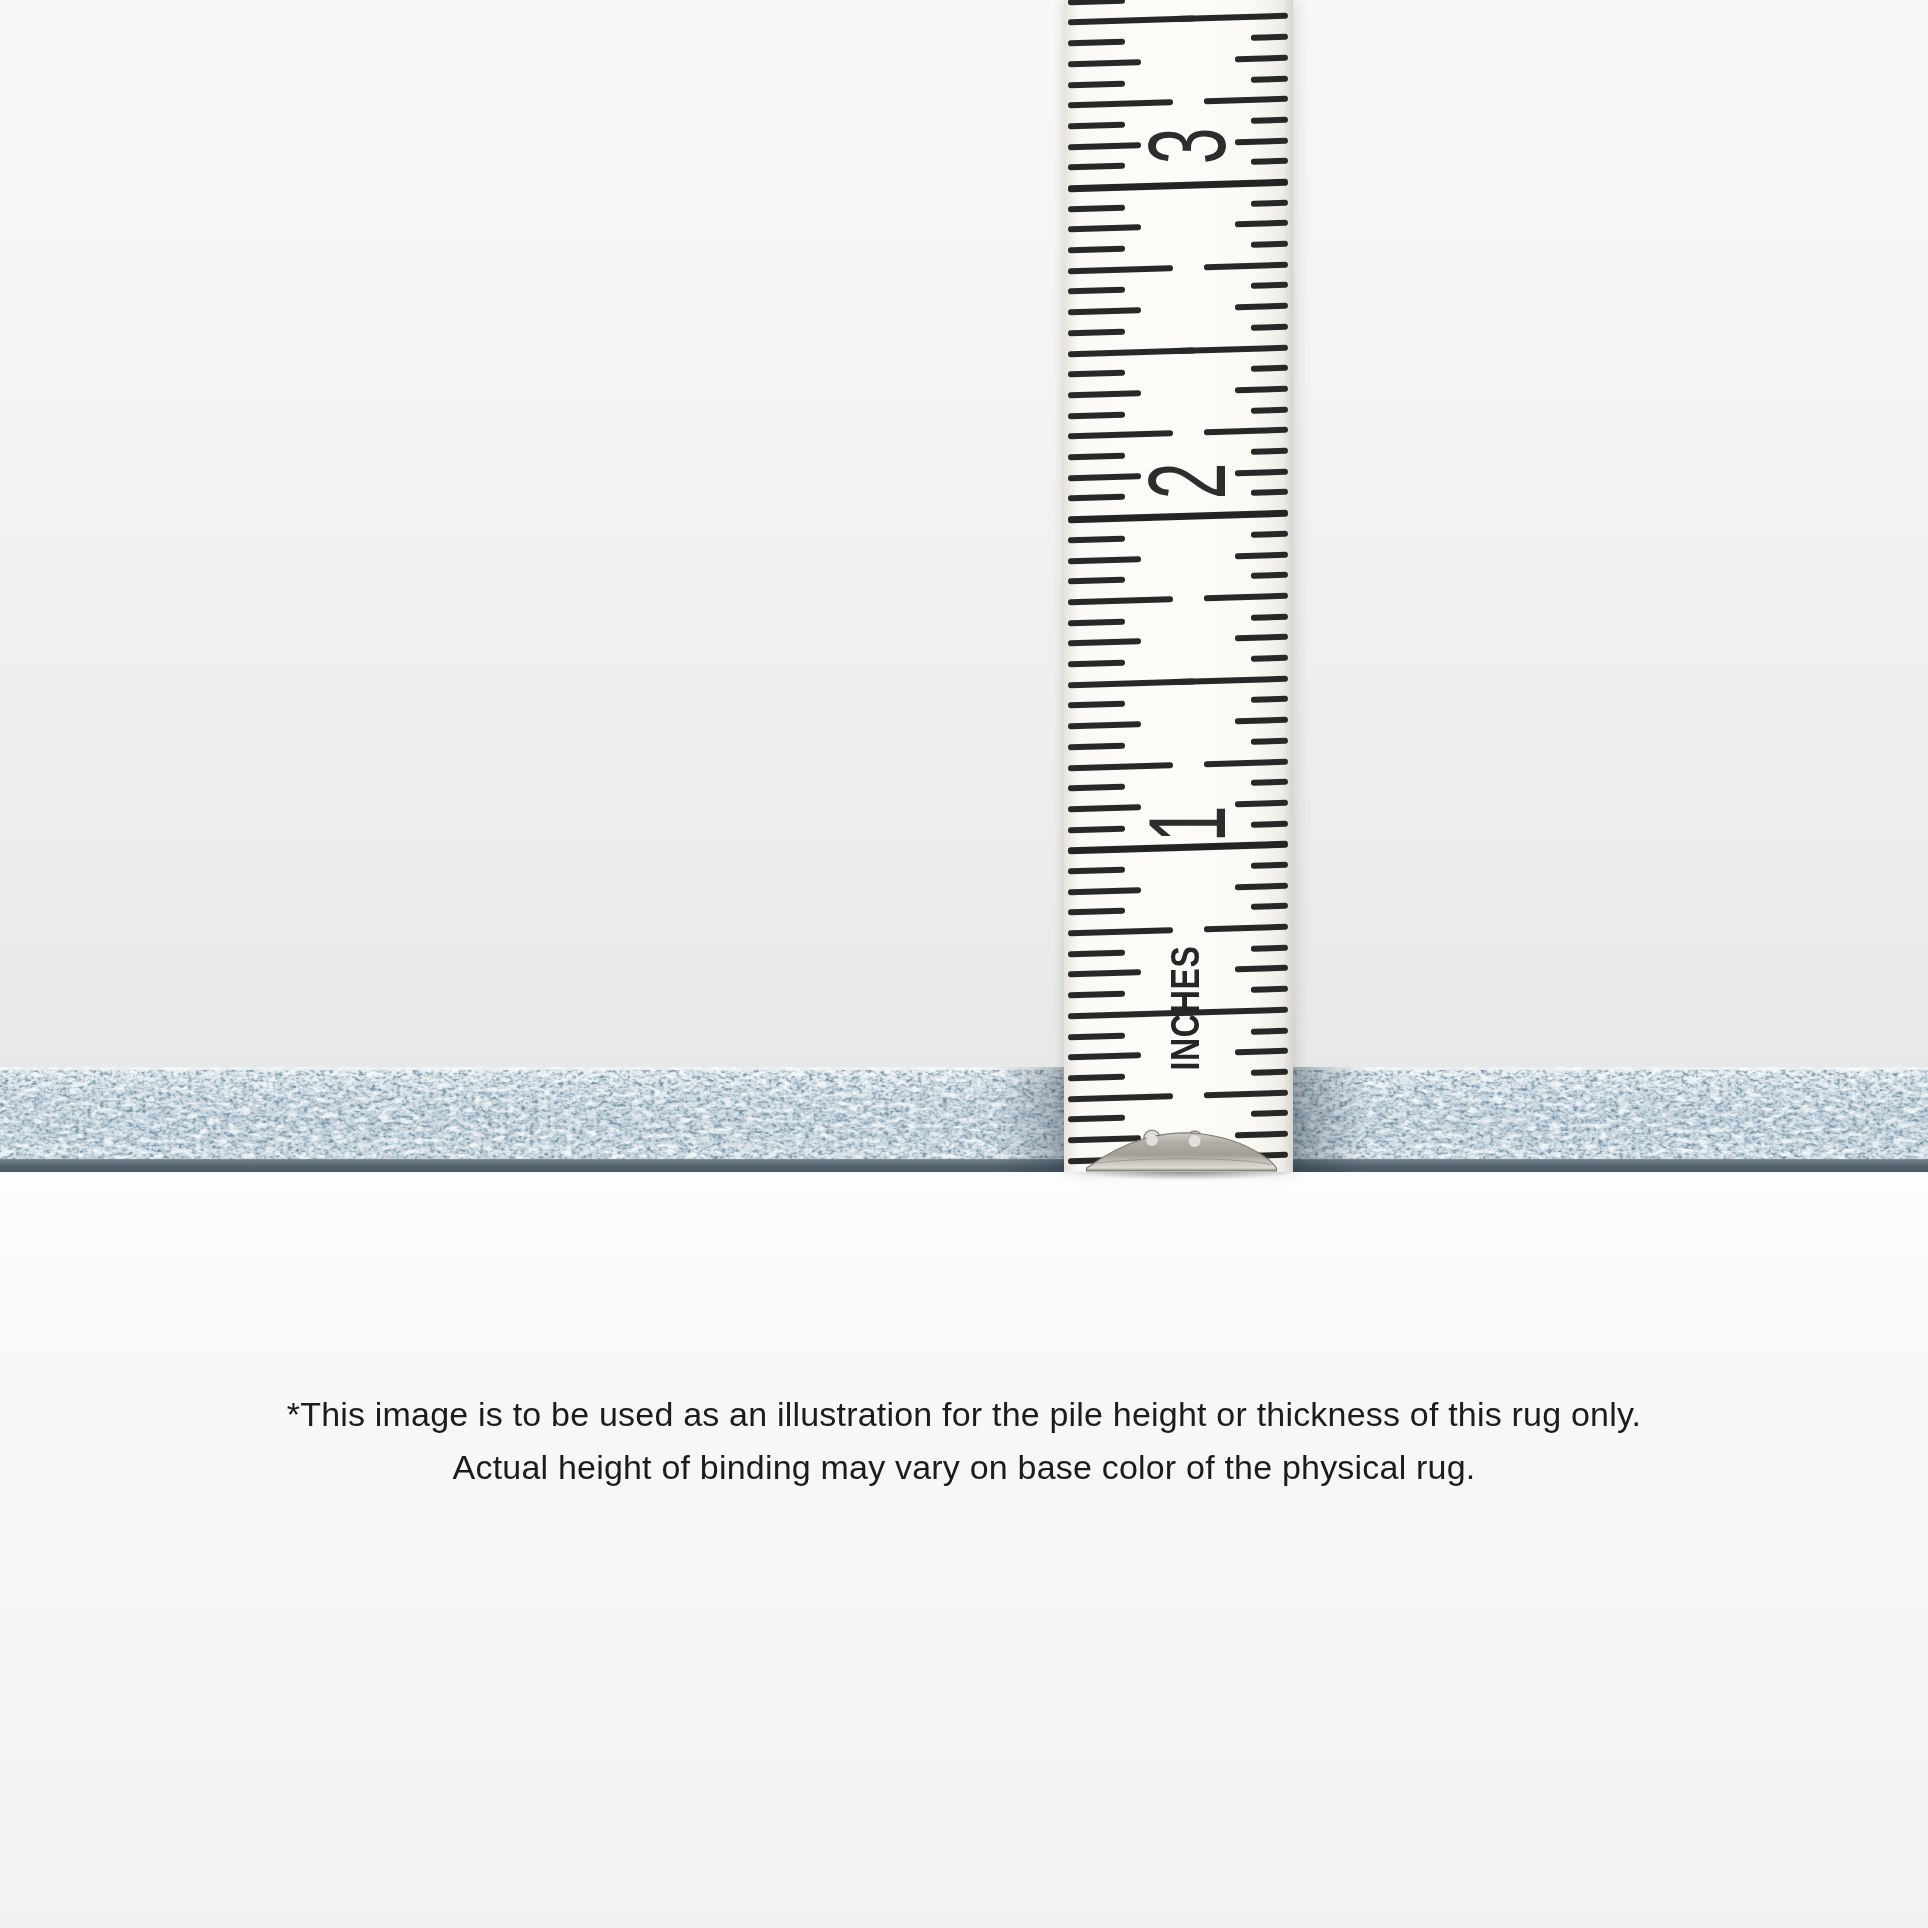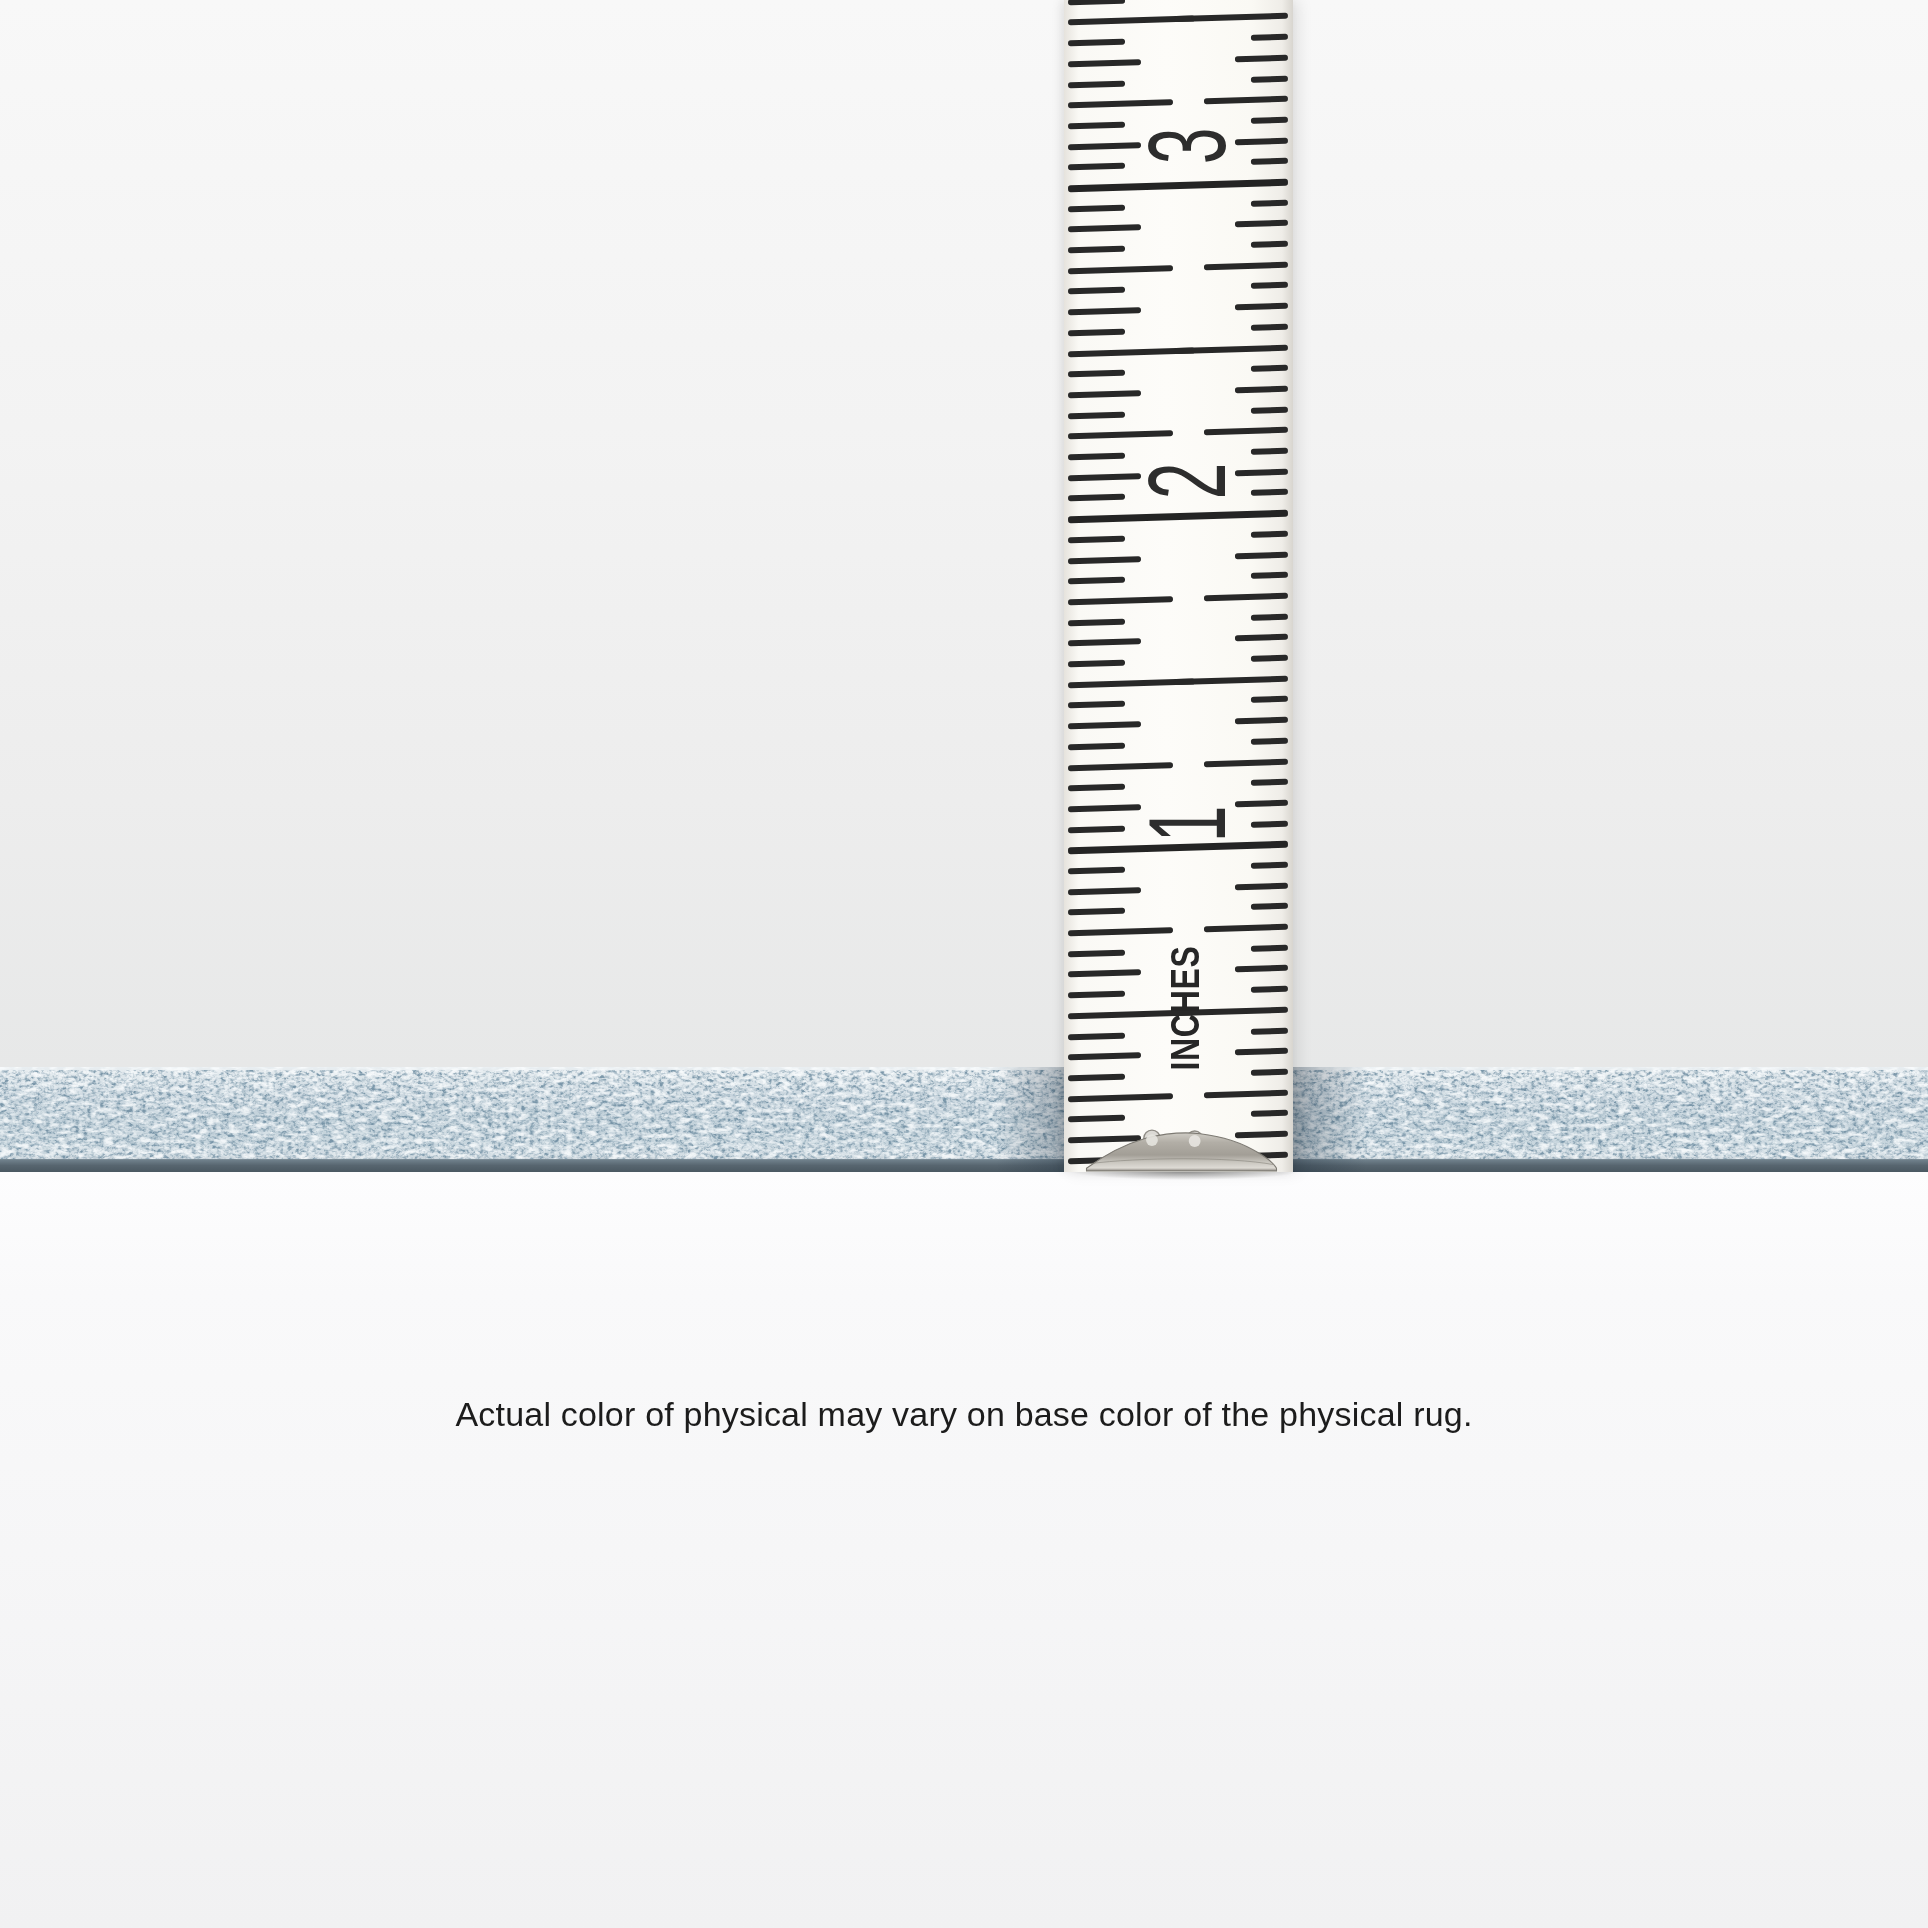--- a/index.html
+++ b/index.html
@@ -361,17 +361,18 @@
       </div>
       <div class="num" style="left: 58px; top: 416px;">
         <span>2</span>
       </div>
       <div class="num" style="left: 58px; top: 81px;">
         <span>3</span>
       </div>
     </div>
 
   <div class="disclaimer">
-    <p>Actual color of physical may vary on base color of the physical rug.</p>
+    <p>*This image is to be used as an illustration for the pile height or thickness of this rug only.</p>
+    <p>Actual height of binding may vary on base color of the physical rug.</p>
   </div>
 
 </div>
 
 
 </body></html>

